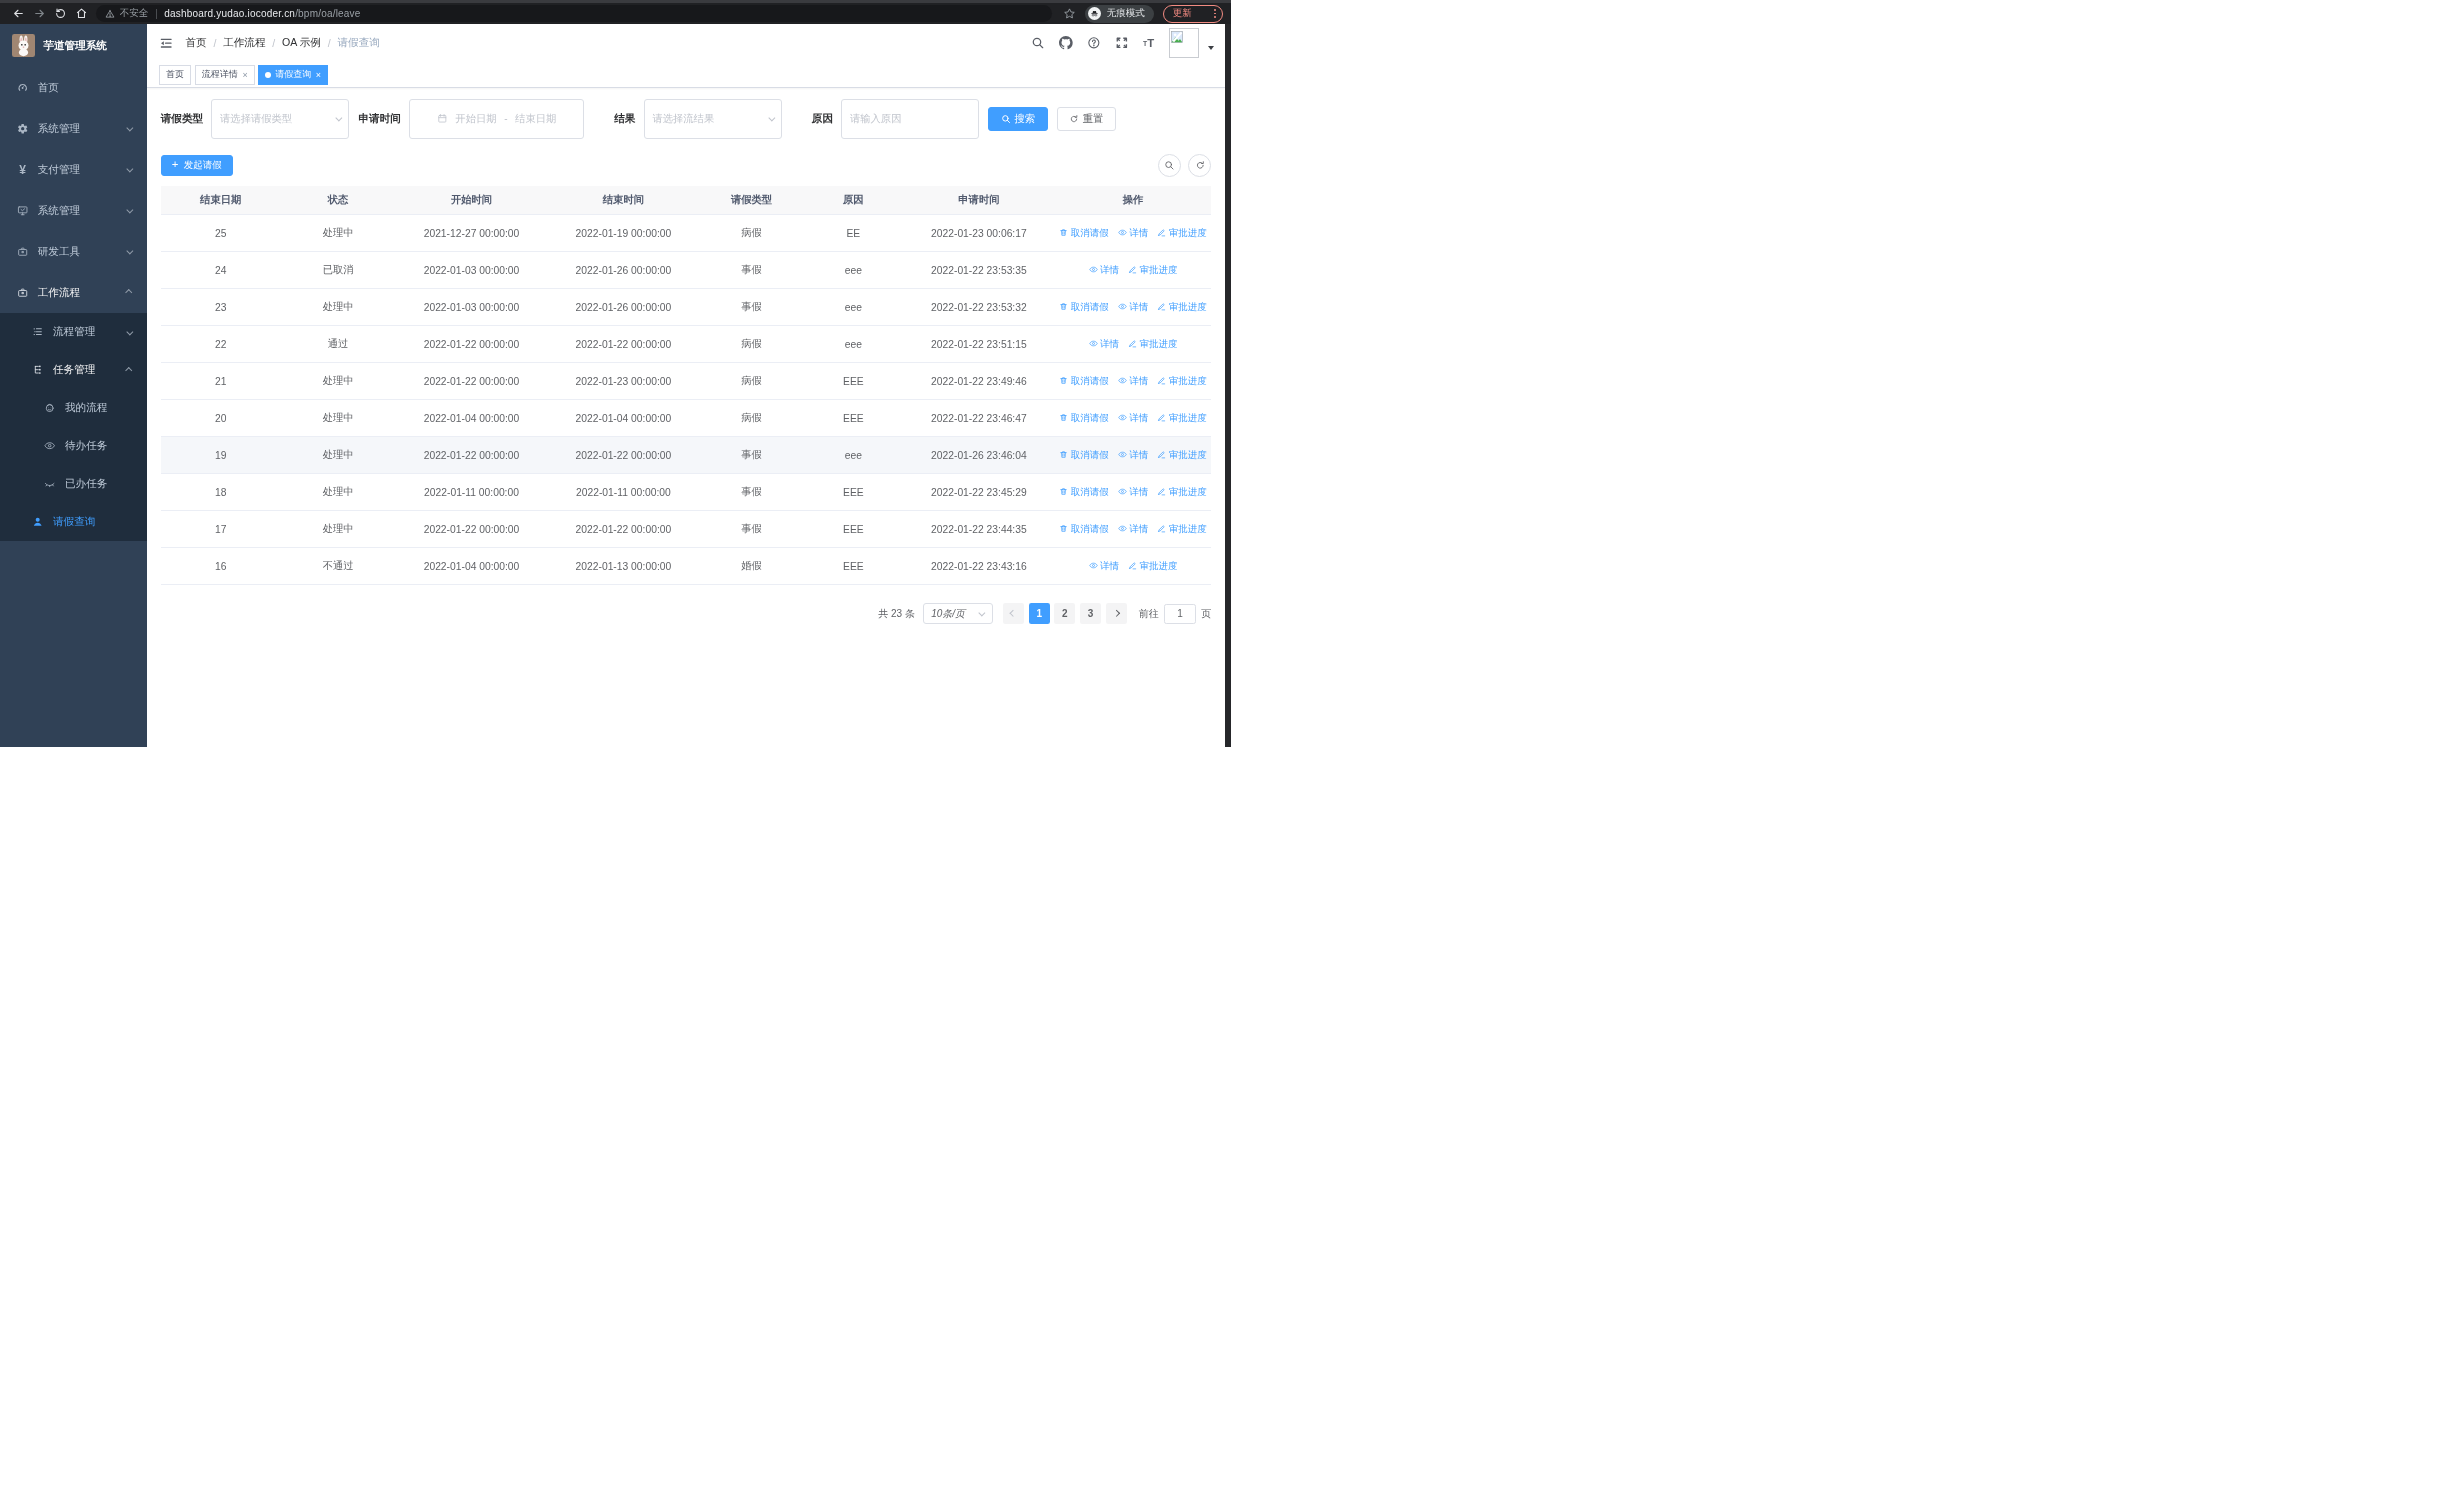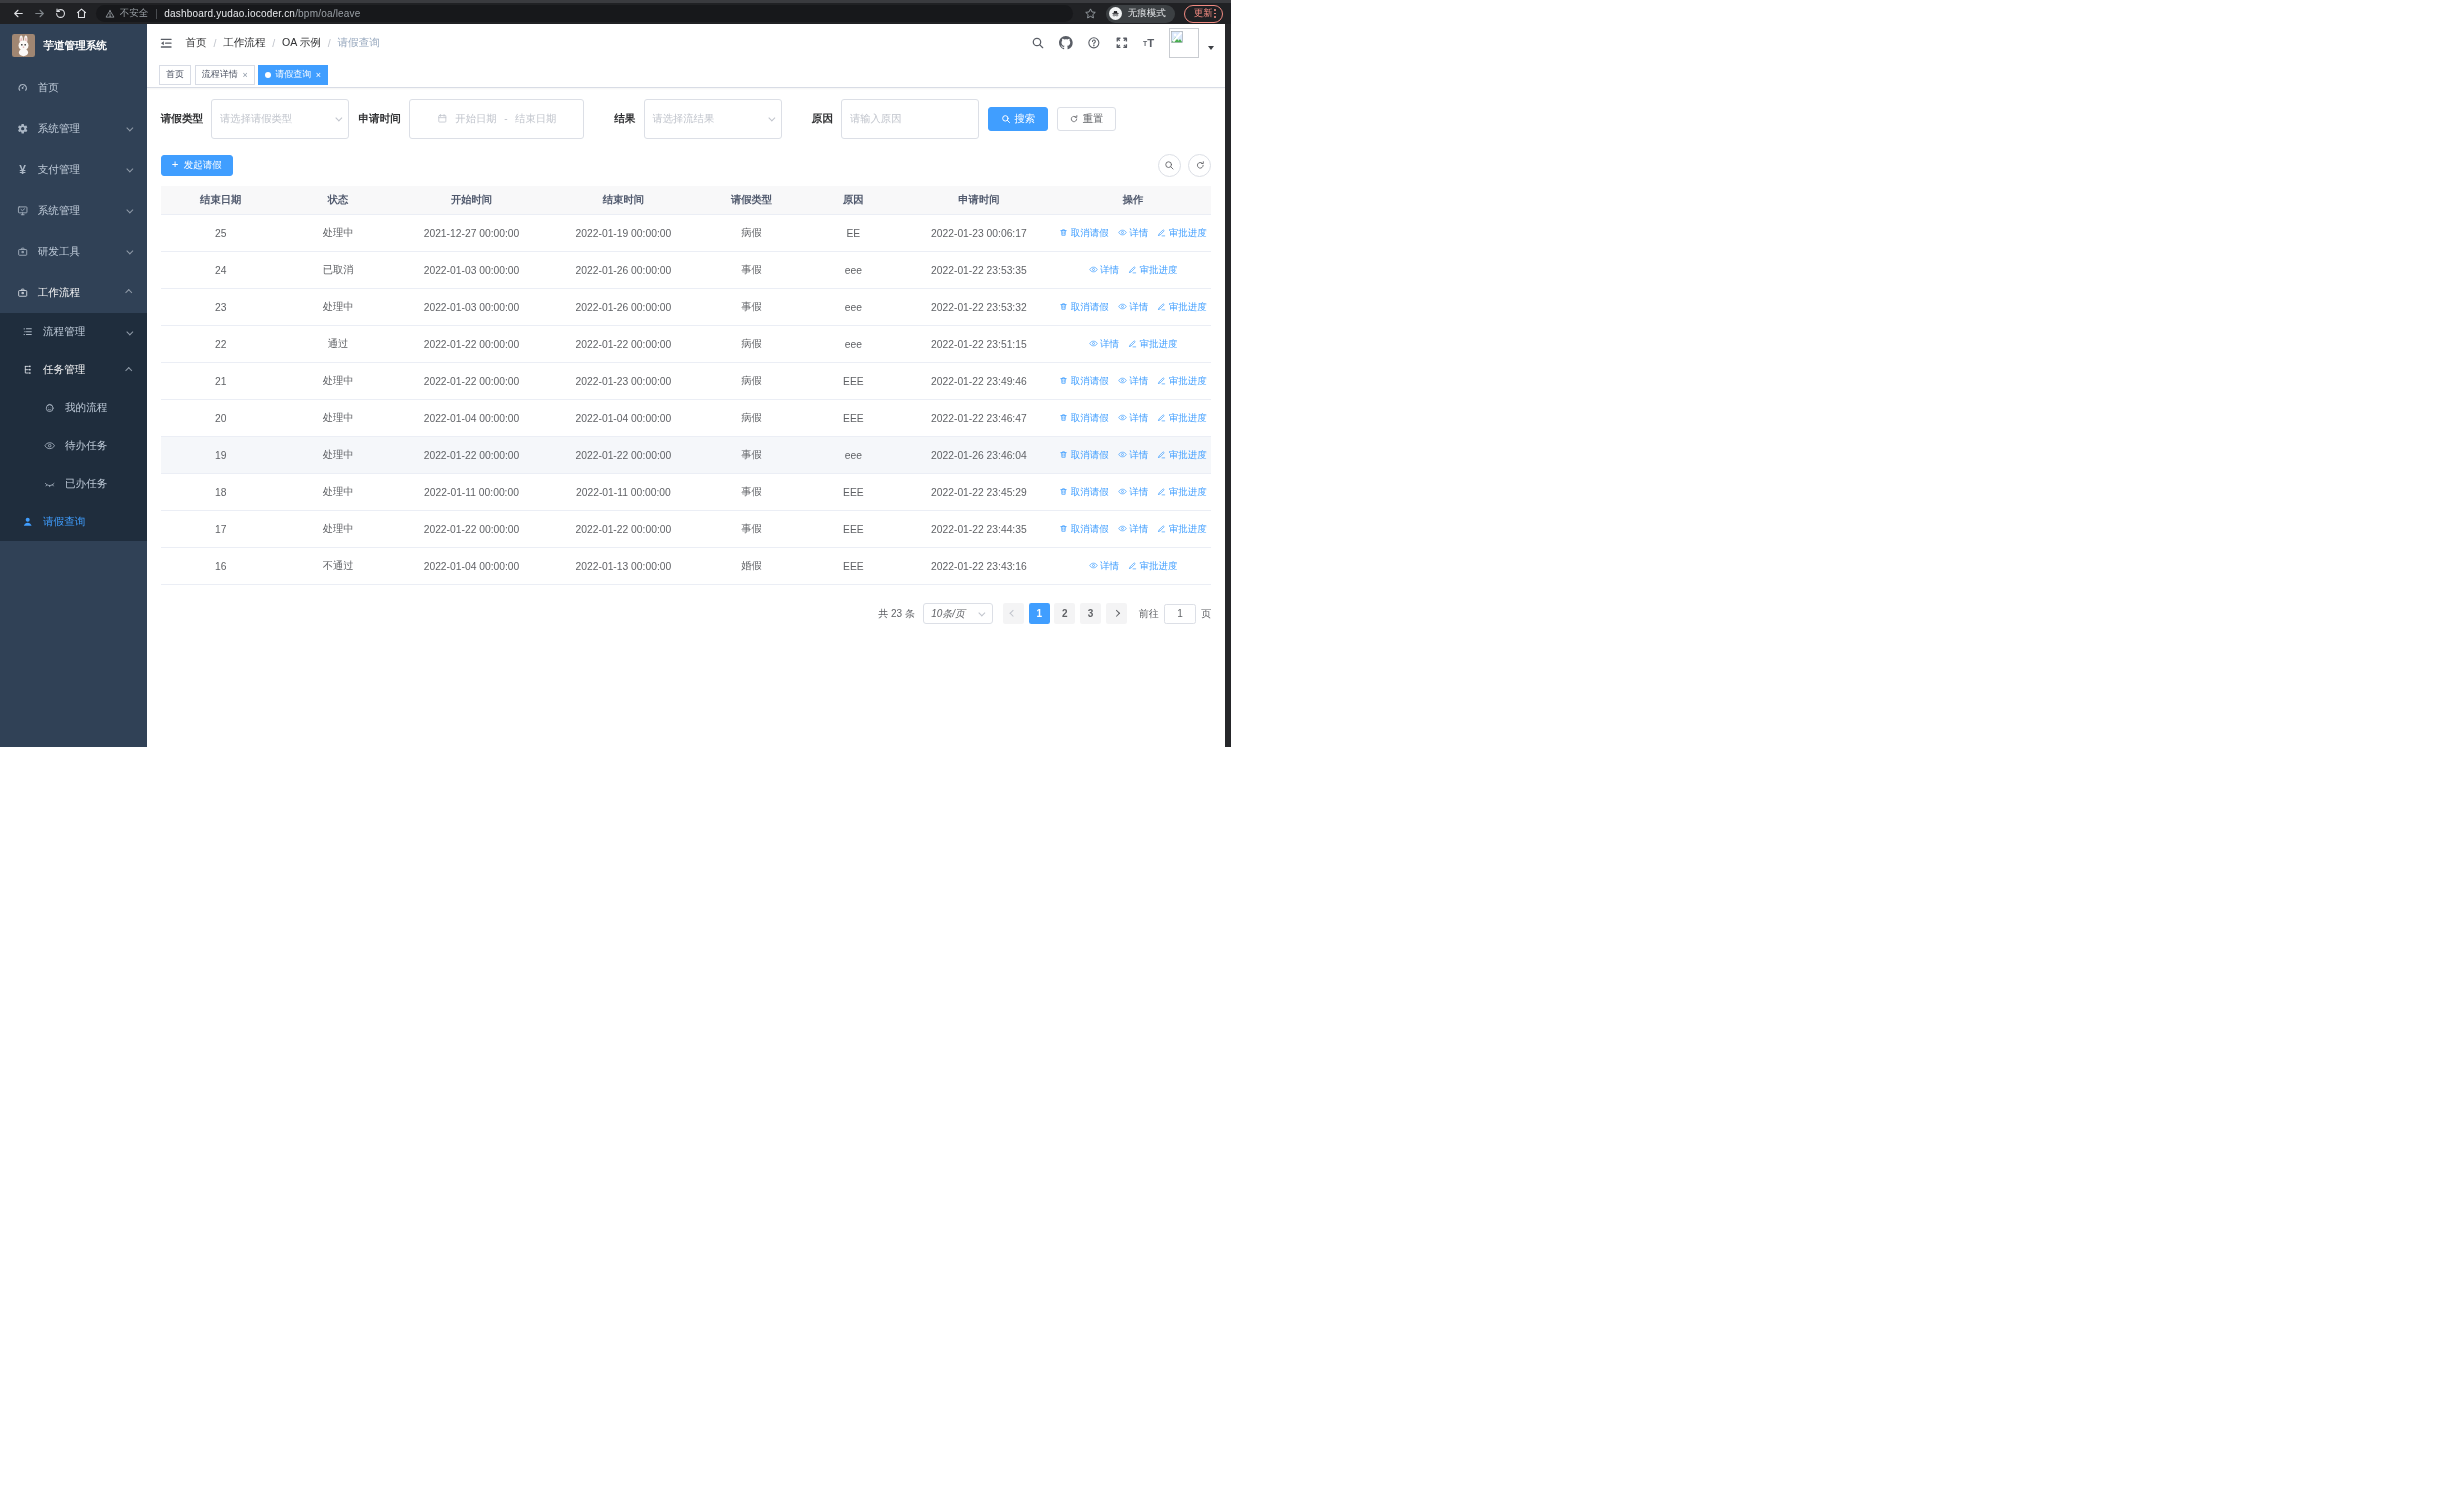--- a/index.html
+++ b/index.html
@@ -17,36 +17,36 @@
   .omnibox { flex:1; height:17.5px; margin:0 7.6px 0 4.6px; background:#17181b; border-radius:9px; display:flex; align-items:center; padding:0 9px; color:#9aa0a6; }
   .omnibox svg { width:10px; height:10px; }
   .omni-sec { font-size:9.5px; margin-left:4.6px; color:#9aa0a6; }
   .omni-sep { width:0.8px; height:10px; background:#4a4d51; margin:0 7.6px; }
   .omni-url { font-size:10px; color:#e8eaed; letter-spacing:0.2px; }
   .omni-url .dim2 { color:#9aa0a6; }
   .star { color:#9aa0a6; margin-right:4.6px; }
   .incog { display:flex; align-items:center; gap:5.3px; height:18px; background:#3c4043; border-radius:9px; padding:0 9px 0 3px; color:#e8eaed; font-size:9.5px; white-space:nowrap; }
   .incog-ic { width:13.7px; height:13.7px; background:#f1f3f4; border-radius:50%; display:inline-flex; align-items:center; justify-content:center; }
   .incog-ic svg { width:9px; height:9px; }
-  .update { display:flex; align-items:center; gap:1px; height:18px; border:1.1px solid #f28b82; border-radius:10px; padding:0 6.8px 0 9px; color:#f28b82; font-size:9.5px; margin-left:9px; white-space:nowrap;text-align:right; }
+  .update { display:flex; align-items:center; gap:22px; height:18px; border:1.1px solid #f28b82; border-radius:10px; padding:0 6.8px 0 9px; color:#f28b82; font-size:9.5px; margin-left:9px; white-space:nowrap;text-align:right; }
   .dots { display:inline-flex; flex-direction:column; gap:1.5px; }
   .dots i { width:1.9px; height:1.9px; border-radius:50%; background:#f28b82; }
 
   
   .app { flex:1; display:flex; min-height:0; }
   .vscroll { width:6px; background:#26272a; flex:0 0 6px; }
 
   
   .sidebar { width:147px; flex:0 0 147px; background:#304156; color:#bfcbd9; overflow:hidden; }
   .logo { height:43px; display:flex; align-items:center; padding:0 0 0 12px; cursor:pointer; }
   .logo-img { width:23px; height:23px; border-radius:2.3px; overflow:hidden; display:inline-flex; }
   .logo-img svg { width:23px; height:23px; }
   .logo-title { color:#fff; font-size:10.6px; font-weight:700; margin-left:8.4px; white-space:nowrap; }
   .mi { height:41px; display:flex; align-items:center; padding:0 10.6px 0 16.7px; font-size:10.6px; cursor:pointer; position:relative; white-space:nowrap; }
-  .mi.sub { background:#1f2d3d; height:38px; padding-left:22px; }
+  .mi.sub { background:#1f2d3d; height:38px; padding-left:32px; }
   .mi.lvl2 { padding-left:44px; }
   .mi-ic { width:12px; display:inline-flex; justify-content:center; color:#aab6c4; }
   .mi-ic svg { width:11.4px; height:11.4px; }
   .mi-ic .yen { font-size:12px; font-weight:700; line-height:1; }
   .mi-label { margin-left:9px; }
   .mi.bright { color:#f4f4f5; }
   .mi.bright .mi-ic { color:#dfe4ea; }
   .mi.active { color:#409eff; }
   .mi.active .mi-ic { color:#409eff; }
   .mi-chev { position:absolute; right:15px; color:#8f9aa8; }

